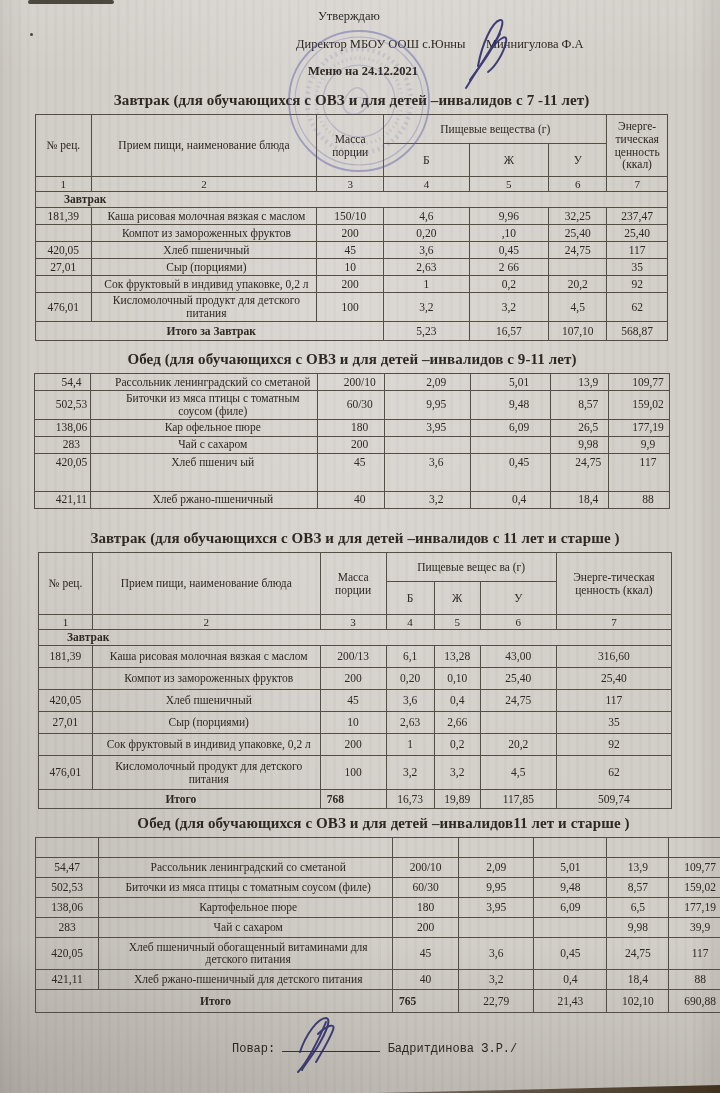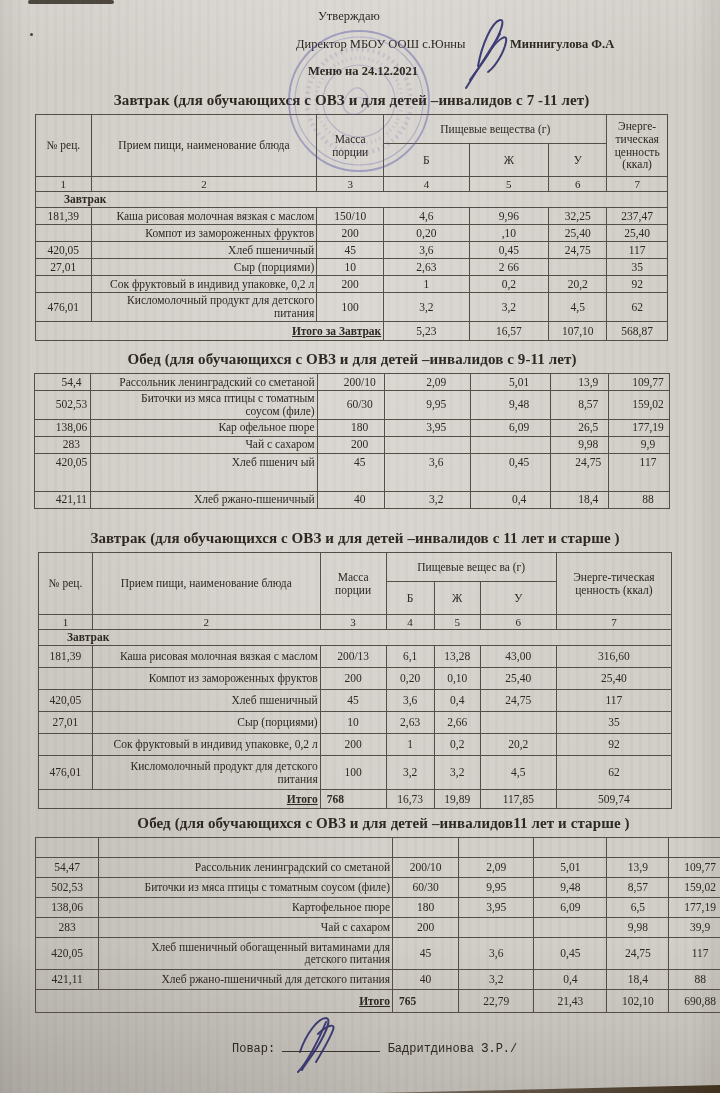--- a/index.html
+++ b/index.html
@@ -15,24 +15,24 @@
       #d2cec8;
   }
   .abs{position:absolute;}
   .hdr-line{font-size:12.5px;white-space:nowrap;}
   .bold{font-weight:bold;padding-left:12px;}
   .menu-section{position:absolute;}
   .table-title{font-weight:bold;font-size:15px;text-align:center;margin-bottom:5px;letter-spacing:.1px;}
   table{border-collapse:collapse;width:100%;table-layout:fixed;font-size:11.5px;line-height:1.12;}
   td,th{border:1px solid #554e44;text-align:center;vertical-align:middle;padding:1px 2px;font-weight:normal;overflow:hidden;}
   th{font-size:11.5px;}
-  .dish{text-align:right;padding-left:7px;}
+  .dish{text-align:center;padding-left:7px;}
   tr.section td{text-align:left;font-weight:bold;padding-left:28px;height:13px;}
   tr.nums td{height:11px;font-size:11px;}
-  td.total-label{text-align:right;font-weight:bold;padding-left:5px;text-decoration:underline;}
+  td.total-label{text-align:center;font-weight:bold;padding-left:5px;}
   td.total-mass{text-align:left;font-weight:bold;padding-left:6px;}
   tr.total td{height:16px;}
   tr.hdr1 th{height:26px;}
   tr.hdr2 th{height:30px;}
   
   .t0 tr.data-row td{height:14px;}
   .t1 tr.data-row td{height:14px;padding-left:20px;}
   .t1 tbody tr:nth-child(5) td{height:34px;vertical-align:top;padding-top:2px;}
   .t2 tr.data-row td{padding-top:4px;padding-bottom:4px;}
   .t2 tr.nums td{height:12px;}
@@ -49,21 +49,21 @@
 </head>
 <body>
 
 <div class="page">
 
   <div class="abs mark-topleft"></div>
   <div class="abs dot-left"></div>
 
   <div class="abs hdr-line" style="left:318px;top:9px;">Утверждаю</div>
   <div class="abs hdr-line" style="left:296px;top:37px;"><span>Директор МБОУ ООШ с.Юнны</span></div>
-  <div class="abs hdr-line" style="left:510px;top:37px;font-weight:bold;">Миннигулова Ф.А</div>
+  <div class="abs hdr-line" style="left:486px;top:37px;">Миннигулова Ф.А</div>
   <div class="abs hdr-line bold" style="left:296px;top:64px;">Меню на 24.12.2021</div>
 
   <section class="menu-section t0" style="left:35px;top:92px;width:633px;">
     <div class="table-title">Завтрак (для обучающихся  с ОВЗ и для детей –инвалидов с 7 -11 лет)</div>
     <table>
         <colgroup>
           <col style="width: 8.8%;">
           <col style="width: 35.7%;">
           <col style="width: 10.6%;">
           <col style="width: 13.5%;">

